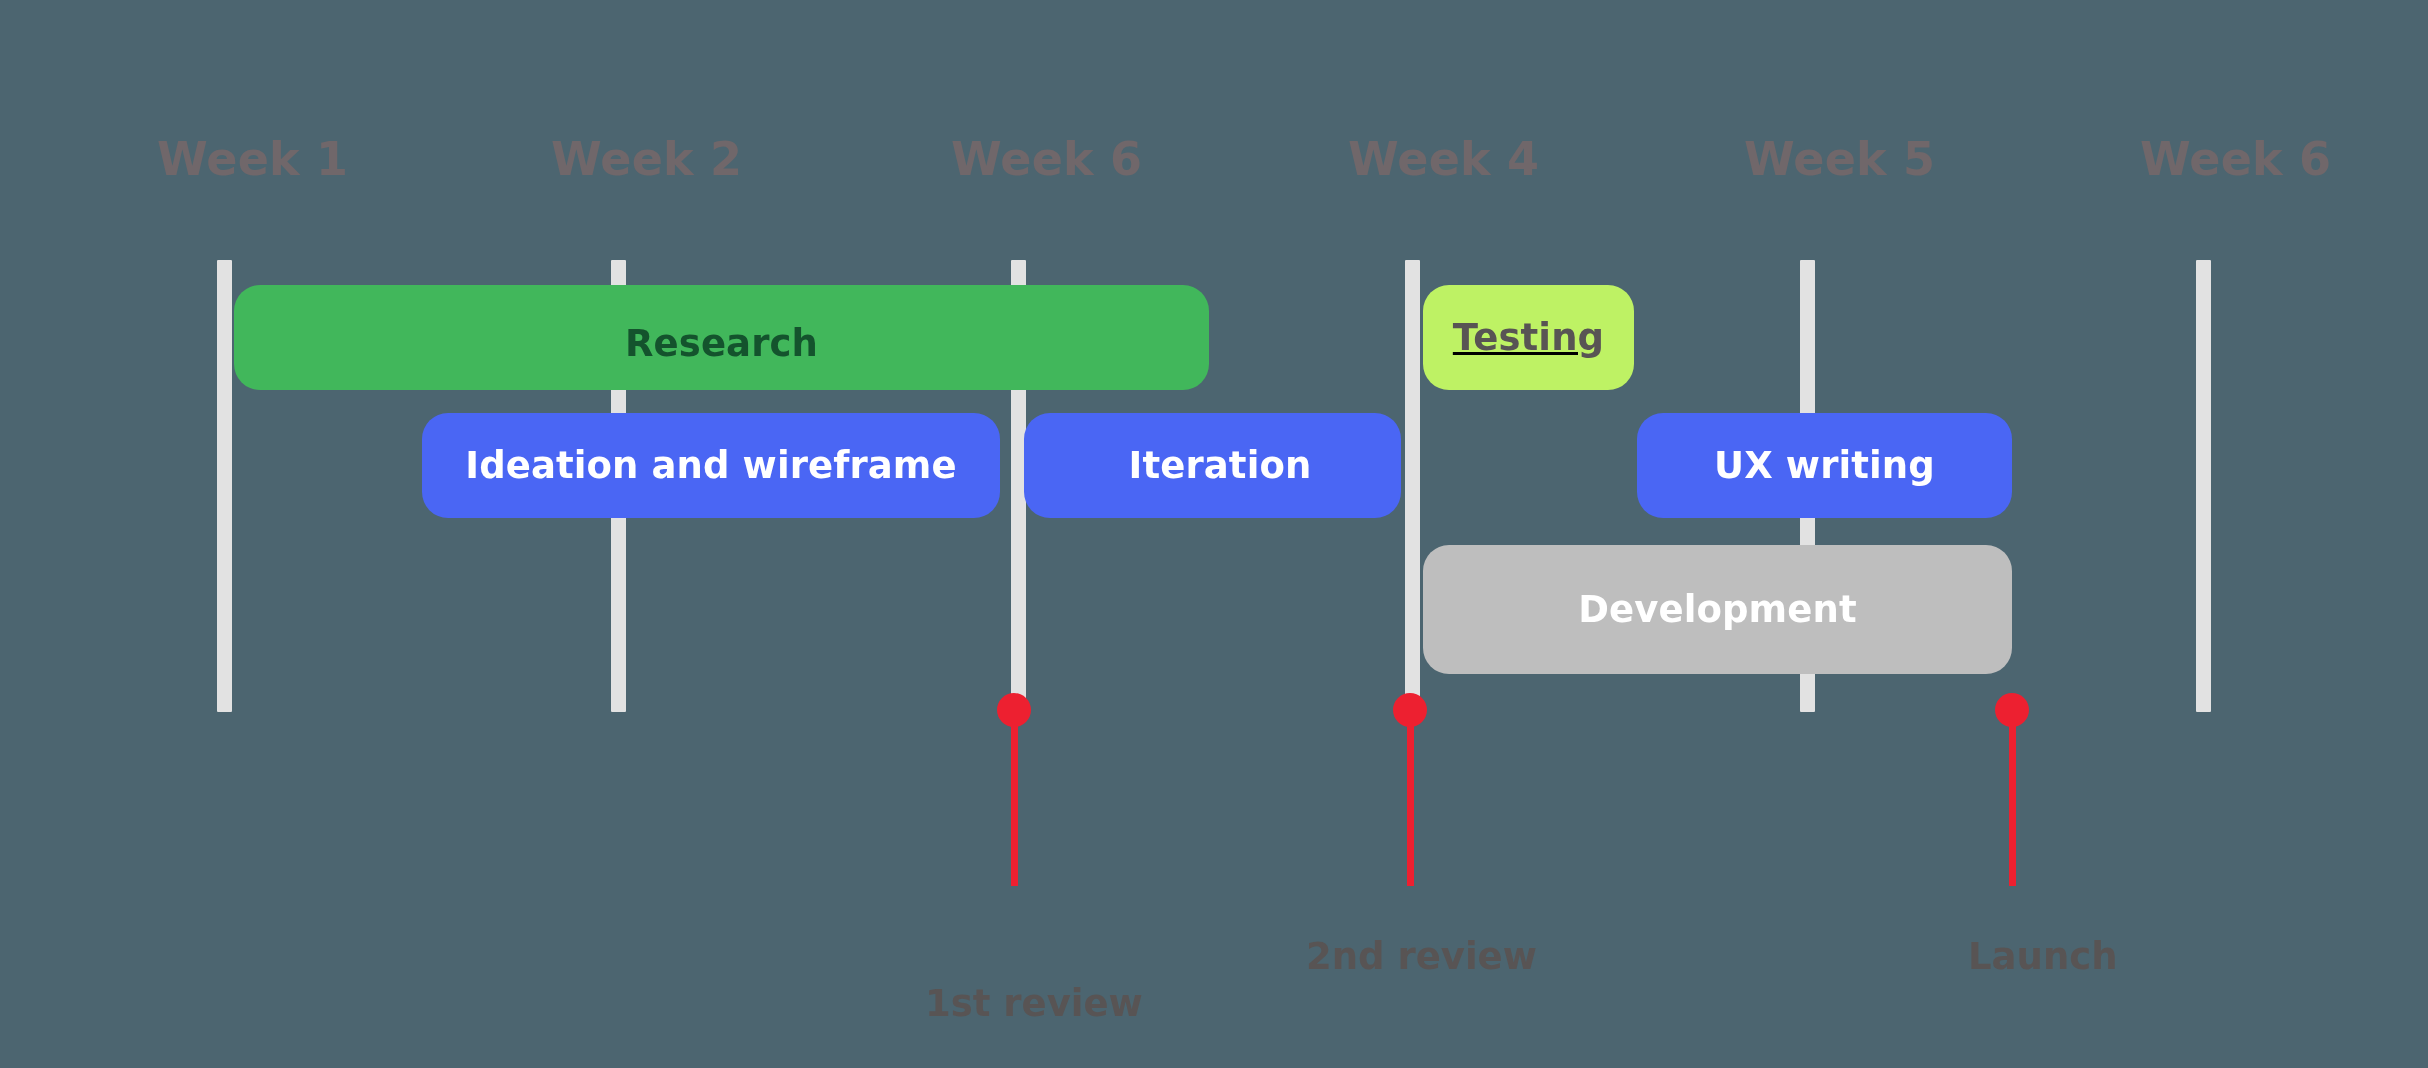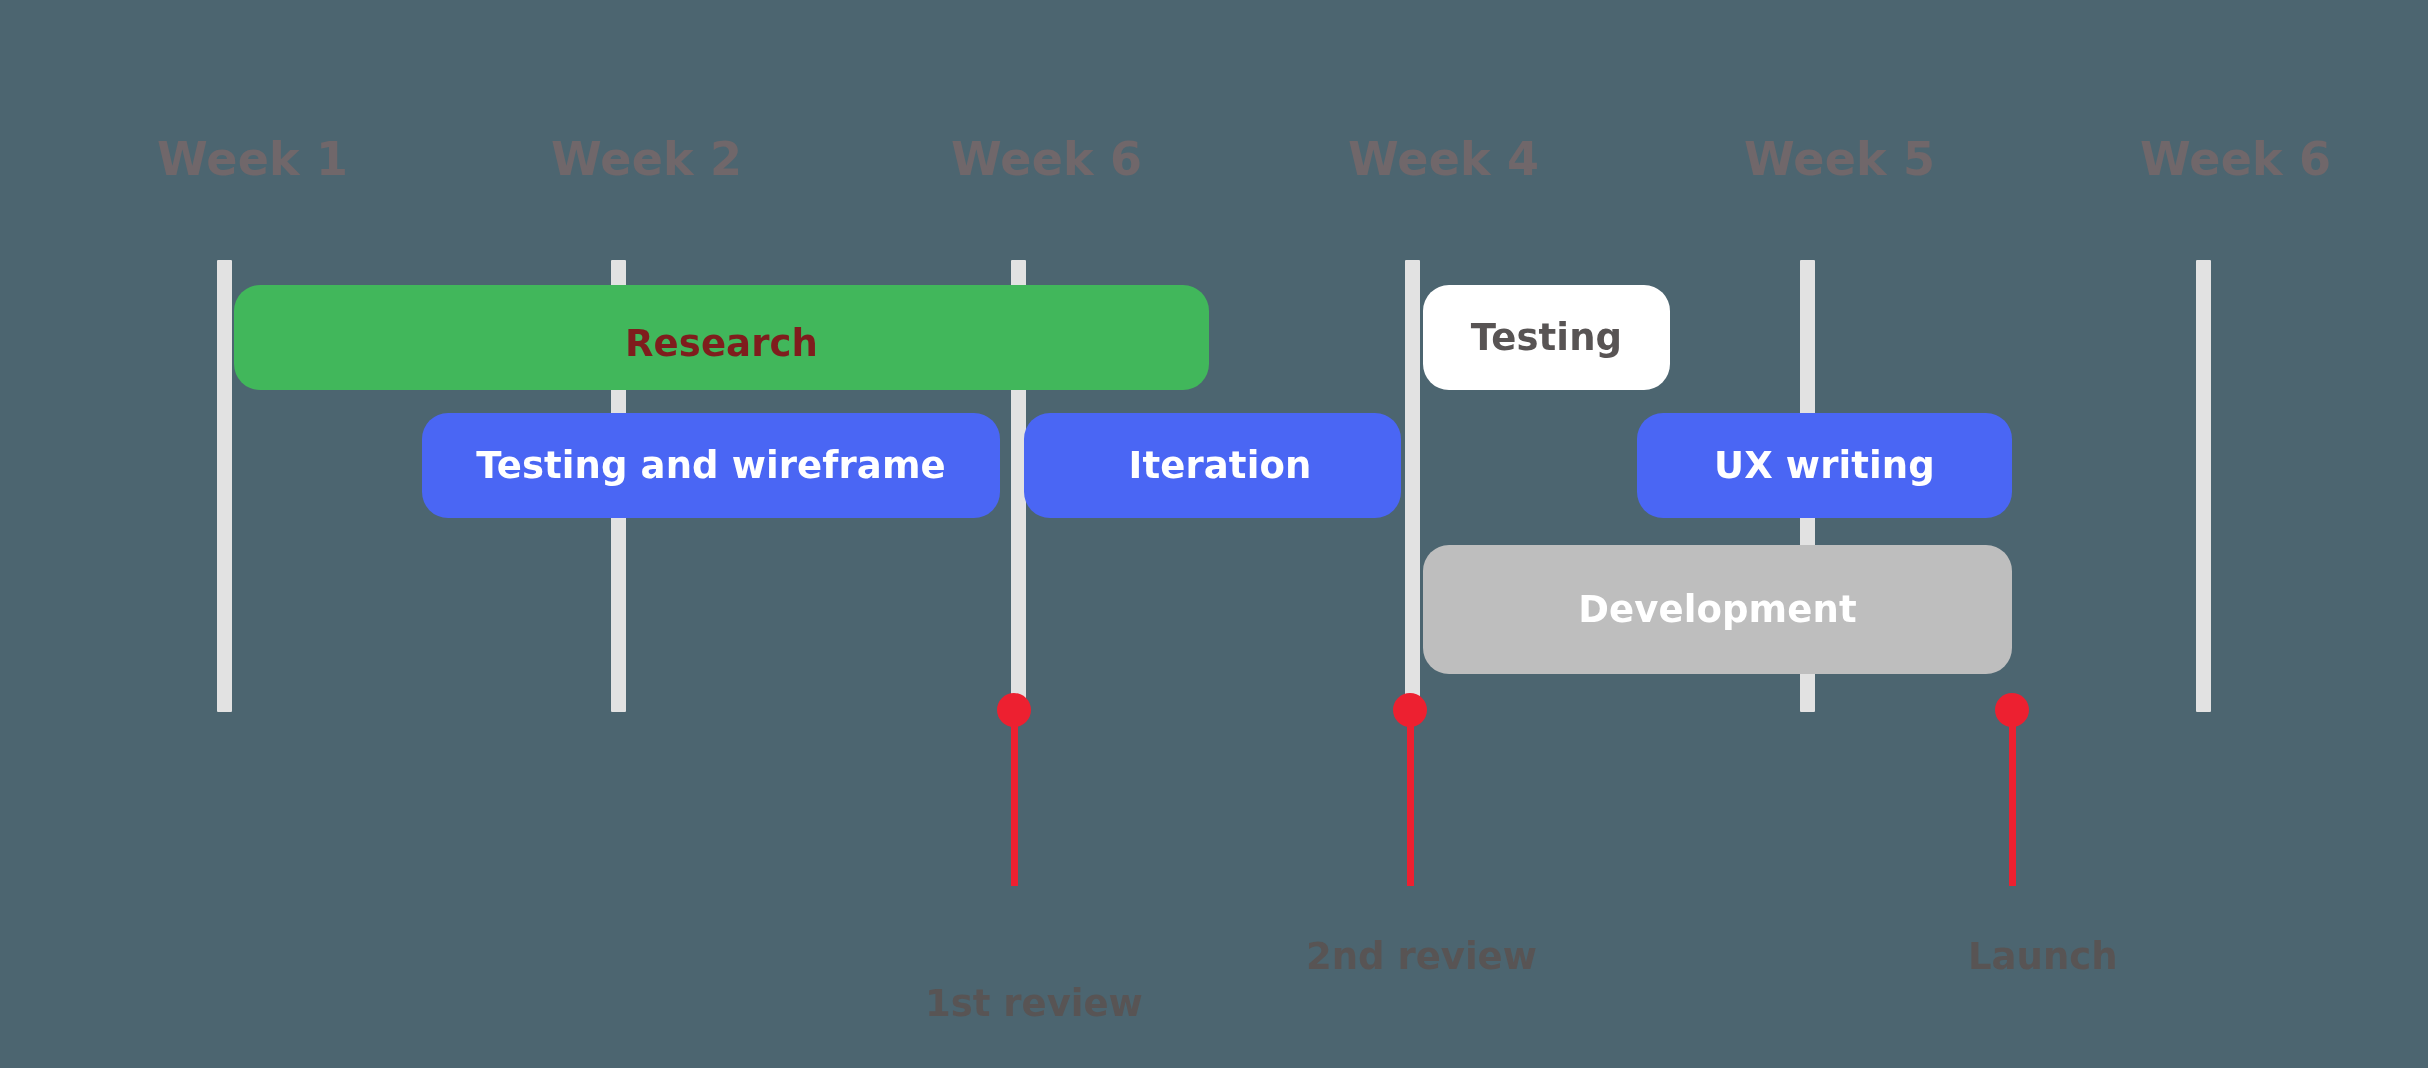--- a/index.html
+++ b/index.html
@@ -105,32 +105,32 @@
     <div class="gridline" style="left:611px;top:260px;height:452px;"></div>
     <div class="gridline" style="left:1011px;top:260px;height:452px;"></div>
     <div class="gridline" style="left:1405px;top:260px;height:452px;"></div>
     <div class="gridline" style="left:1800px;top:260px;height:452px;"></div>
     <div class="gridline" style="left:2196px;top:260px;height:452px;"></div>
   </div>
 
   <div>
 
     <div class="task-bar" style="left:234px;top:285px;width:975px;height:105px;background:#41b75b;">
-      <span class="task-label" style="color:#7f1d1d;margin-top:12px;">Research</span>
+      <span class="task-label" style="color:#14532d;margin-top:12px;">Research</span>
     </div>
 
     <div class="task-bar" style="left:422px;top:413px;width:578px;height:105px;background:#4a66f4;">
-      <span class="task-label" style="color:#ffffff;">Testing and wireframe</span>
+      <span class="task-label" style="color:#ffffff;">Ideation and wireframe</span>
     </div>
 
     <div class="task-bar" style="left:1024px;top:413px;width:377px;height:105px;background:#4a66f4;padding-left:15px;">
       <span class="task-label" style="color:#ffffff;">Iteration</span>
     </div>
 
-    <div class="task-bar" style="left:1423px;top:285px;width:247px;height:105px;background:#ffffff;">
+    <div class="task-bar" style="left:1423px;top:285px;width:211px;height:105px;background:#bef264;text-decoration:underline;">
       <span class="task-label" style="color:#585454;">Testing</span>
     </div>
 
     <div class="task-bar" style="left:1637px;top:413px;width:375px;height:105px;background:#4a66f4;">
       <span class="task-label" style="color:#ffffff;">UX writing</span>
     </div>
 
     <div class="task-bar" style="left:1423px;top:545px;width:589px;height:129px;background:#bebebe;">
       <span class="task-label" style="color:#ffffff;">Development</span>
     </div>

